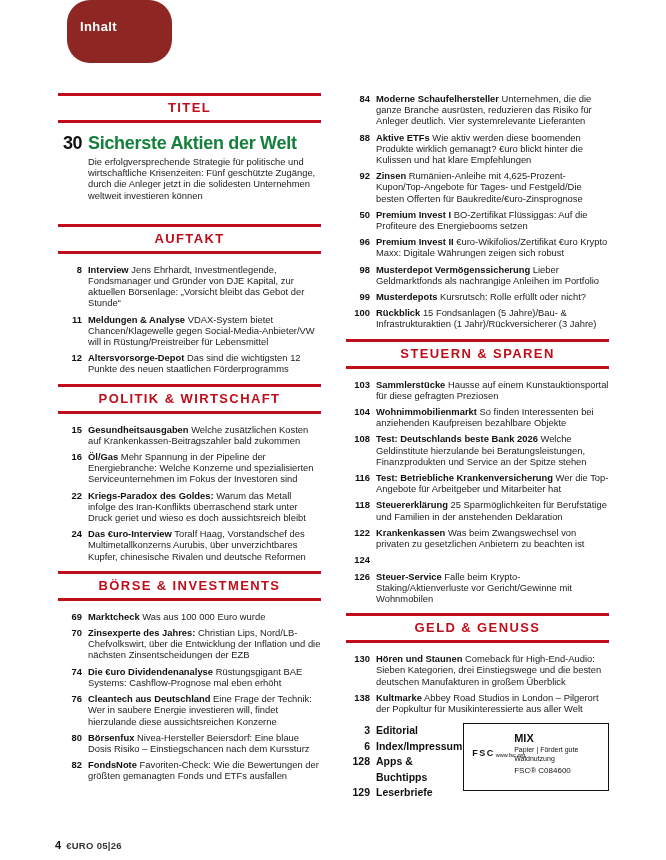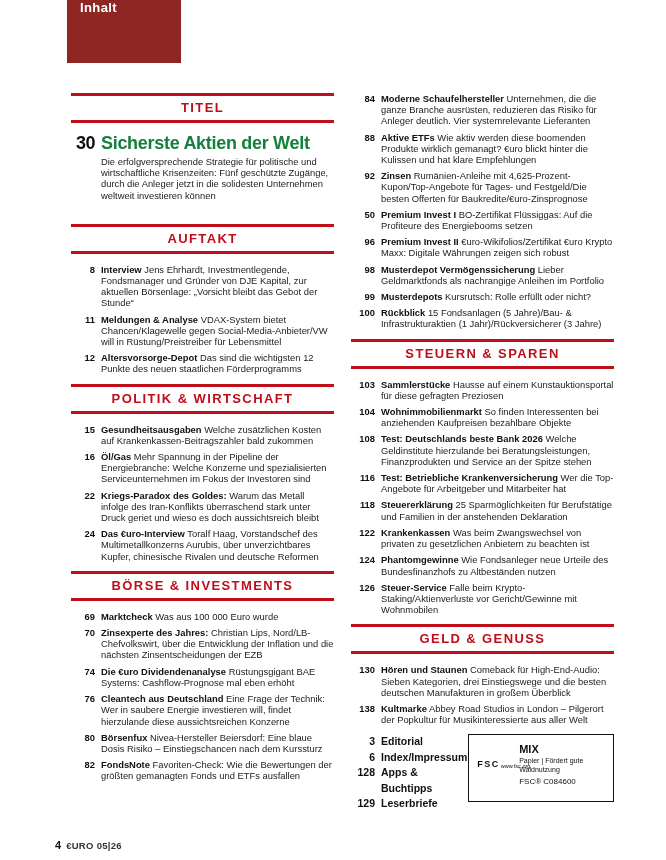--- a/index.html
+++ b/index.html
@@ -7,29 +7,29 @@
   body{
     width:666px;height:860px;position:relative;overflow:hidden;
     background:#ffffff;color:#222;
     font-family:"Liberation Sans", sans-serif;
     -webkit-font-smoothing:antialiased;
   }
   .page{position:absolute;inset:0}
 
   
   .tab{
-    position:absolute;left:67px;top:0;width:114px;height:63px;
+    position:absolute;left:67px;top:0;width:105px;height:63px;
     background:var(--tab,#8e2623);
-    display:flex;align-items:flex-start;
-    padding:0 0 11px 13px;box-sizing:border-box;
+    display:flex;align-items:center;
+    padding:0 0 11px 13px;box-sizing:border-box;border-radius:23px;
   }
   .tab-label{color:#fff;font-weight:700;font-size:13px;letter-spacing:.4px}
 
   
-  .columns{position:absolute;left:71px;top:93px;width:560px;display:flex;gap:17px}
+  .columns{position:absolute;left:58px;top:93px;width:560px;display:flex;gap:25px}
   .col{width:263px;flex:0 0 263px}
 
   .toc-section{margin-bottom:9px}
   .sec-header{
     border-top:3px solid var(--accent,#c00d1a);
     border-bottom:3px solid var(--accent,#c00d1a);
     padding:4px 0;margin:0 0 10px;
   }
   .sec-title{
     color:var(--accent,#c00d1a);font-weight:700;text-align:center;
@@ -225,21 +225,20 @@
             <div class="item">
               <span class="pg">118</span>
               <span class="txt"><span class="b">Steuererklärung</span><span class="r"> 25 Sparmöglichkeiten für Berufstätige und Familien in der anstehenden Deklaration</span></span>
             </div>
             <div class="item">
               <span class="pg">122</span>
               <span class="txt"><span class="b">Krankenkassen</span><span class="r"> Was beim Zwangswechsel von privaten zu gesetzlichen Anbietern zu beachten ist</span></span>
             </div>
             <div class="item">
               <span class="pg">124</span>
-              <span class="txt"><span class="b">Phantomgewinne</span><span class="r"> Wie Fondsanleger neue Urteile des Bundesfinanzhofs zu Altbeständen nutzen</span></span>
             </div>
             <div class="item">
               <span class="pg">126</span>
               <span class="txt"><span class="b">Steuer-Service</span><span class="r"> Falle beim Krypto-Staking/Aktienverluste vor Gericht/Gewinne mit Wohnmobilen</span></span>
             </div>
           </section>
           <section class="toc-section">
             <header class="sec-header">
               <div class="sec-title">GELD &amp; GENUSS</div>
             </header>

